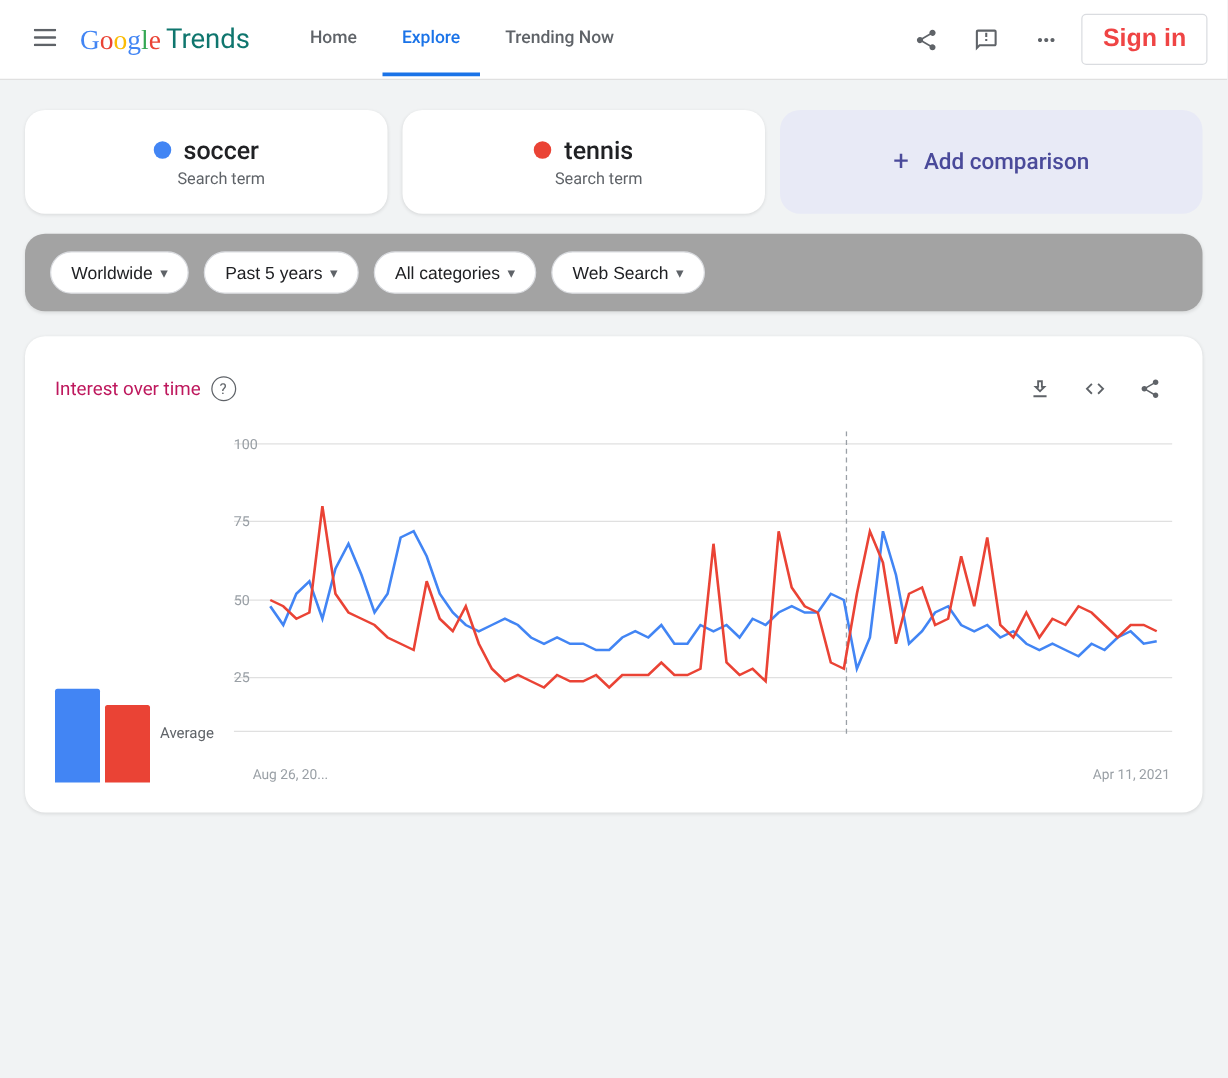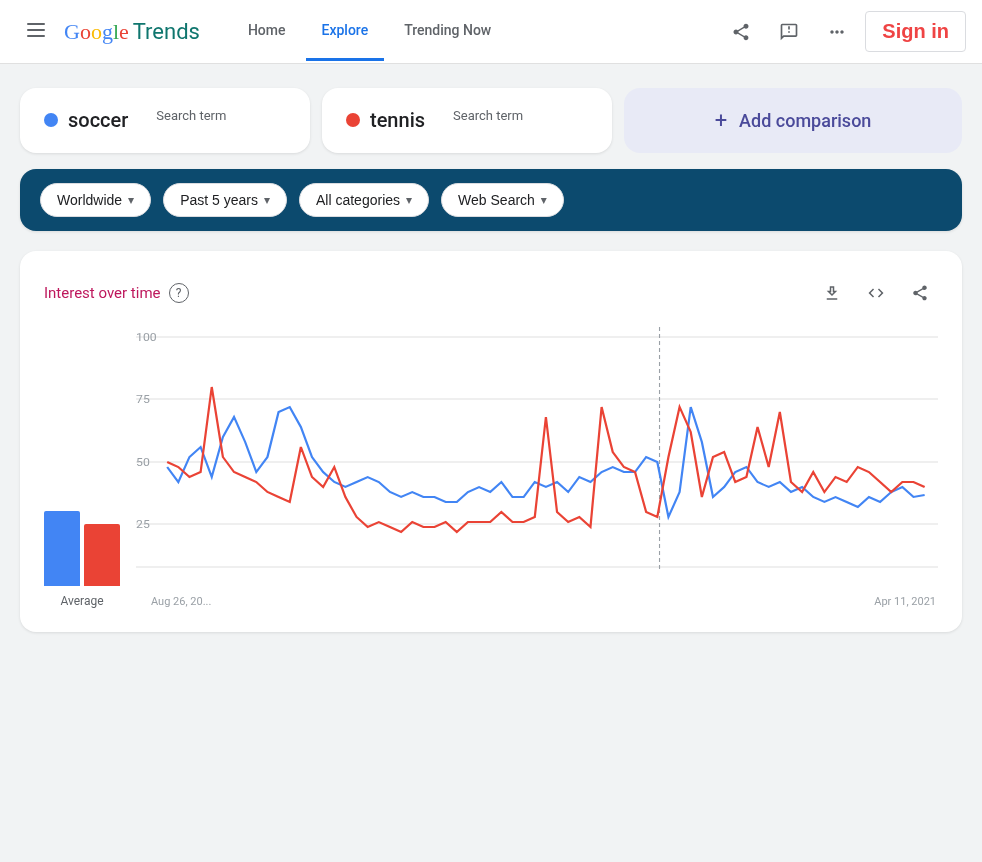--- a/index.html
+++ b/index.html
@@ -105,22 +105,23 @@
     .search-card {
       background: #fff;
       border-radius: 16px;
       padding: 20px 24px;
       min-width: 290px;
       flex: 0 0 290px;
       box-shadow: 0 1px 3px rgba(0,0,0,0.1);
     }
     .search-card-content {
       display: flex;
-      flex-direction: row;
+      flex-direction: column;
       gap: 4px;
+      align-items: center;
     }
     .search-term-row {
       display: flex;
       align-items: center;
       gap: 10px;
     }
     .dot {
       width: 14px;
       height: 14px;
       border-radius: 50%;
@@ -154,21 +155,21 @@
       color: #4a4a9a;
     }
     .add-comparison-label {
       font-size: 18px;
       color: #4a4a9a;
       font-weight: 500;
     }
 
     
     .filter-row {
-      background: #0c4a6e;
+      background: #a3a3a3;
       border-radius: 16px;
       padding: 14px 20px;
       display: flex;
       gap: 12px;
       flex-wrap: wrap;
       box-shadow: 0 1px 3px rgba(0,0,0,0.1);
       margin-bottom: 20px;
     }
     .filter-btn {
       display: flex;
@@ -242,21 +243,21 @@
     }
 
     
     .chart-area {
       display: flex;
       gap: 16px;
       align-items: flex-end;
     }
     .chart-sidebar {
       display: flex;
-      flex-direction: column;
+      flex-direction: row;
       align-items: center;
       gap: 8px;
       flex-shrink: 0;
     }
     .bar-chart-mini {
       display: flex;
       gap: 4px;
       align-items: flex-end;
       height: 80px;
     }

